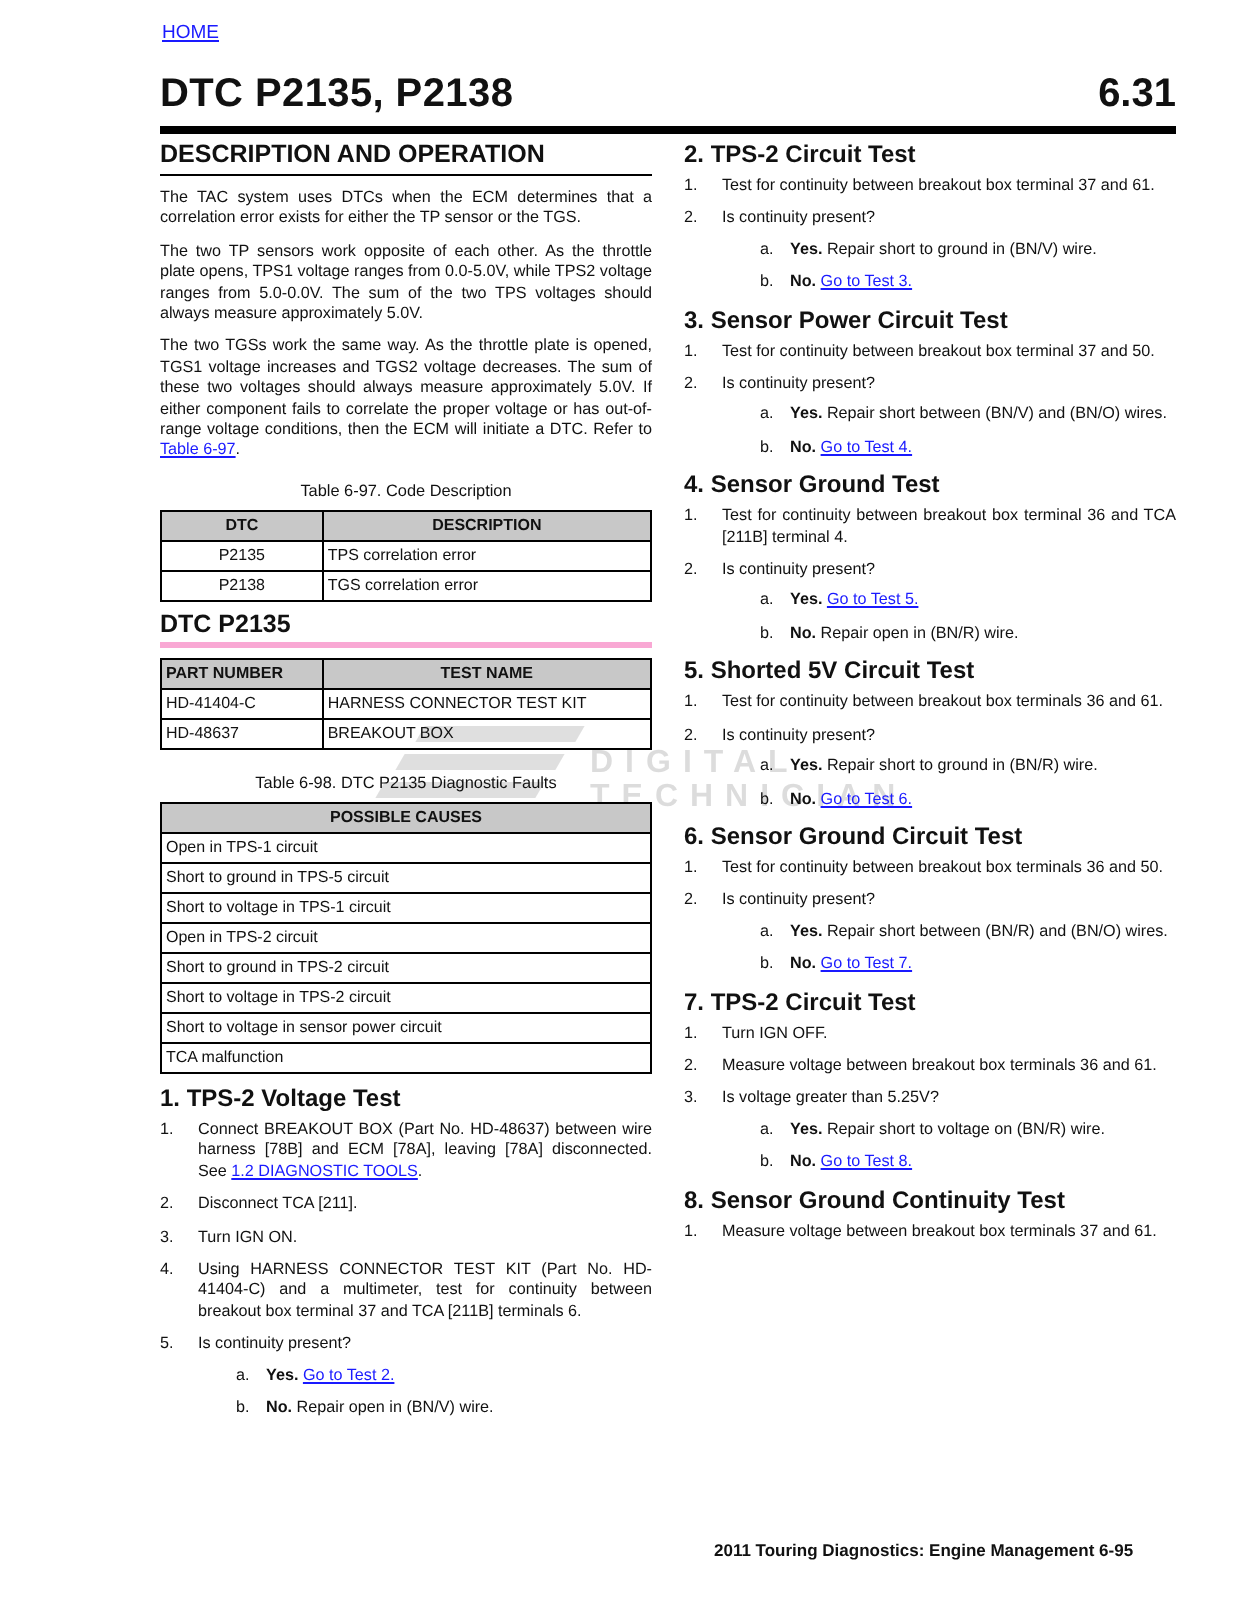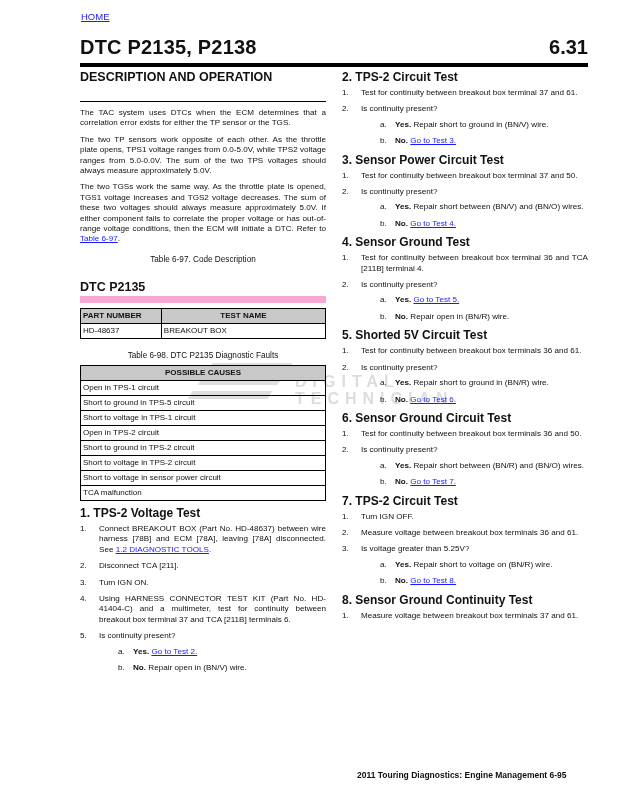--- a/index.html
+++ b/index.html
@@ -9,30 +9,30 @@
 
   .home-link { position: absolute; left: 81px; top: 11px; font-size: 9.5px; text-align: right; }
   .page-title { position: absolute; left: 80px; top: 36px; font-size: 20px; font-weight: bold; letter-spacing: 0.2px; }
   .page-num { position: absolute; right: 42px; top: 36px; font-size: 20px; font-weight: bold; }
   .title-rule { position: absolute; left: 80px; top: 63px; width: 508px; height: 4px; background: #000; }
 
   .col { position: absolute; top: 70px; }
   .col-left { left: 80px; width: 246px; }
   .col-right { left: 342px; width: 246px; }
 
-  .section-head { font-size: 12.5px; font-weight: bold; padding-bottom: 17px; border-bottom: 1px solid #000; margin-bottom: 6px; }
+  .section-head { font-size: 12.5px; font-weight: bold; padding-bottom: 3px; border-bottom: 1px solid #000; margin-bottom: 6px; }
   .para { font-size: 8.1px; line-height: 10.4px; text-align: justify; margin-bottom: 6px; }
 
   .table-caption { font-size: 8.2px; font-weight: normal; text-align: center; margin: 10px 0 5px 0; }
   table { border-collapse: collapse; width: 100%; font-size: 8px; }
   th { background: #c8c8c8; font-weight: bold; border: 1.5px solid #000; padding: 2px 2px; height: 15px; }
   td { border: 1.5px solid #000; padding: 1px 2px; height: 15px; }
   td.center { text-align: center; }
 
-  .sub-head { font-size: 12.5px; font-weight: bold; margin: 16px 0 5px 0; padding-bottom: 2px; border-bottom: 7px solid #f9a8d4; }
+  .sub-head { font-size: 12.5px; font-weight: bold; margin: 4px 0 5px 0; padding-bottom: 2px; border-bottom: 3px solid #f9a8d4; }
   .test-head { font-size: 12px; font-weight: bold; margin: 6px 0 4px 0; }
 
   ol.steps { list-style: none; font-size: 8.1px; line-height: 10.4px; }
   ol.steps > li { position: relative; padding-left: 19px; margin-bottom: 6px; text-align: justify; }
   ol.steps > li .num { position: absolute; left: 0; top: 0; }
   ul.opts { list-style: none; margin-top: 5px; }
   ul.opts > li { position: relative; padding-left: 34px; margin-bottom: 6px; }
   ul.opts > li .let { position: absolute; left: 19px; top: 0; }
   .b { font-weight: bold; }
 
@@ -57,29 +57,49 @@
   <div class="wm-text">DIGITAL<br>TECHNICIAN</div>
 </div>
 
 <div class="col col-left">
   <div class="section-head">DESCRIPTION AND OPERATION</div>
   <p class="para">The TAC system uses DTCs when the ECM determines that a correlation error exists for either the TP sensor or the TGS.</p>
   <p class="para">The two TP sensors work opposite of each other. As the throttle plate opens, TPS1 voltage ranges from 0.0-5.0V, while TPS2 voltage ranges from 5.0-0.0V. The sum of the two TPS voltages should always measure approximately 5.0V.</p>
   <p class="para"><span>The two TGSs work the same way. As the throttle plate is opened, TGS1 voltage increases and TGS2 voltage decreases. The sum of these two voltages should always measure approximately 5.0V. If either component fails to correlate the proper voltage or has out-of-range voltage conditions, then the ECM will initiate a DTC. Refer to </span><a href="#">Table 6-97</a><span>.</span></p>
 
   <div class="table-caption">Table 6-97. Code Description</div>
+  <table>
+    <tbody>
+        <tr>
+      <th style="width:33%">DTC</th>
+      <th>DESCRIPTION</th>
+    </tr>
+    <tr>
+      <td class="center">P2135</td>
+      <td>TPS correlation error</td>
+    </tr>
+    <tr>
+      <td class="center">P2138</td>
+      <td>TGS correlation error</td>
+    </tr>
+  </tbody>
+    </table>
 
   <div class="sub-head">DTC P2135</div>
   <table>
     <tbody>
         <tr>
       <th style="width:33%;text-align:left">PART NUMBER</th>
       <th>TEST NAME</th>
     </tr>
     <tr>
+      <td>HD-41404-C</td>
+      <td>HARNESS CONNECTOR TEST KIT</td>
+    </tr>
+    <tr>
       <td>HD-48637</td>
       <td>BREAKOUT BOX</td>
     </tr>
   </tbody>
     </table>
 
   <div class="table-caption" style="margin-top:12px">Table 6-98. DTC P2135 Diagnostic Faults</div>
   <table>
     <tbody>
         <tr>

